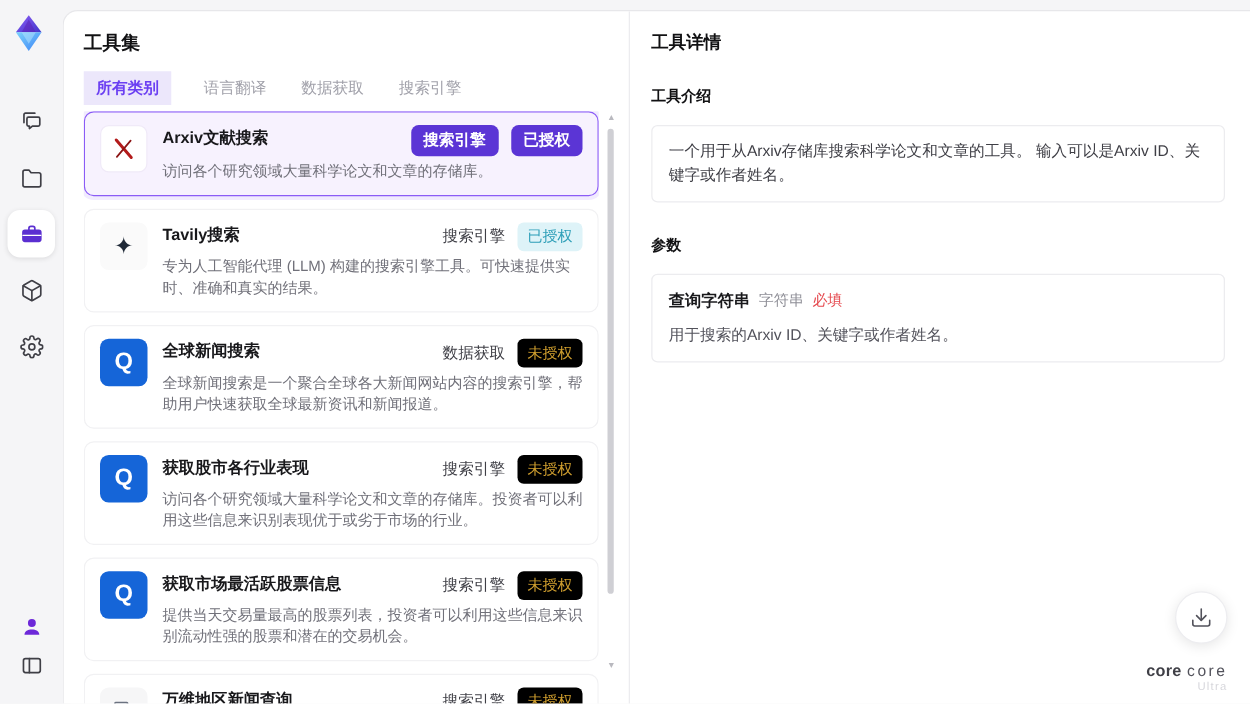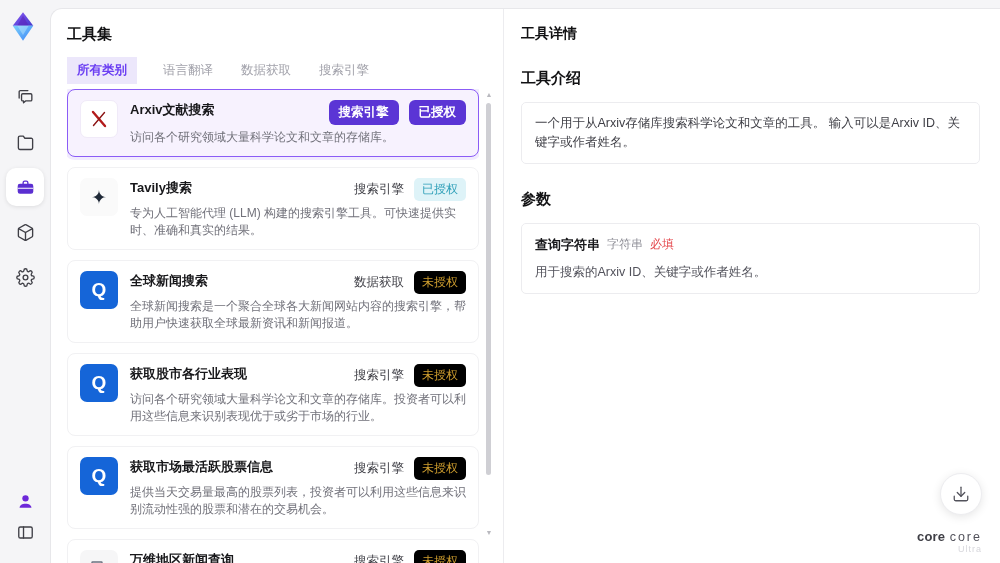--- a/index.html
+++ b/index.html
@@ -70,21 +70,21 @@
   .tool-desc { margin-top:4px; font-size:12px; line-height:1.42; color:#71717a; }
 
   
   .scrollbar { position:absolute; left:433px; top:82px; bottom:8px; width:10px; }
   .sb-arrow { position:absolute; left:1px; width:8px; font-size:7px; color:#b9b9bf; line-height:8px; text-align:center; }
   .sb-thumb { position:absolute; left:2px; top:12px; bottom:80px; width:5px; border-radius:3px; background:#cfcfd4; }
 
   
   .detail { position:absolute; left:470px; top:0; right:0; bottom:0; }
   .detail-title { margin:16px 20px 0 0; font-size:14px; font-weight:700; color:#111113; }
-  .section-h { margin:26px 20px 0 0; font-size:15px; font-weight:700; color:#111113; }
+  .section-h { margin:26px 20px 0 0; font-size:12px; font-weight:700; color:#111113; }
   .box {
     margin:14px 20px 0 0; border:1px solid #ececef; border-radius:5px;
     padding:11px 13px; font-size:12.5px; color:#3f3f46; line-height:1.5; background:#fff;
   }
   .param-line { display:flex; align-items:center; gap:7px; }
   .param-name { font-size:13px; font-weight:700; color:#18181b; }
   .param-type { font-size:12px; color:#8e8e96; }
   .param-required { font-size:12px; color:#e5484d; }
   .param-desc { margin-top:9px; font-size:12.5px; color:#52525b; }
 

